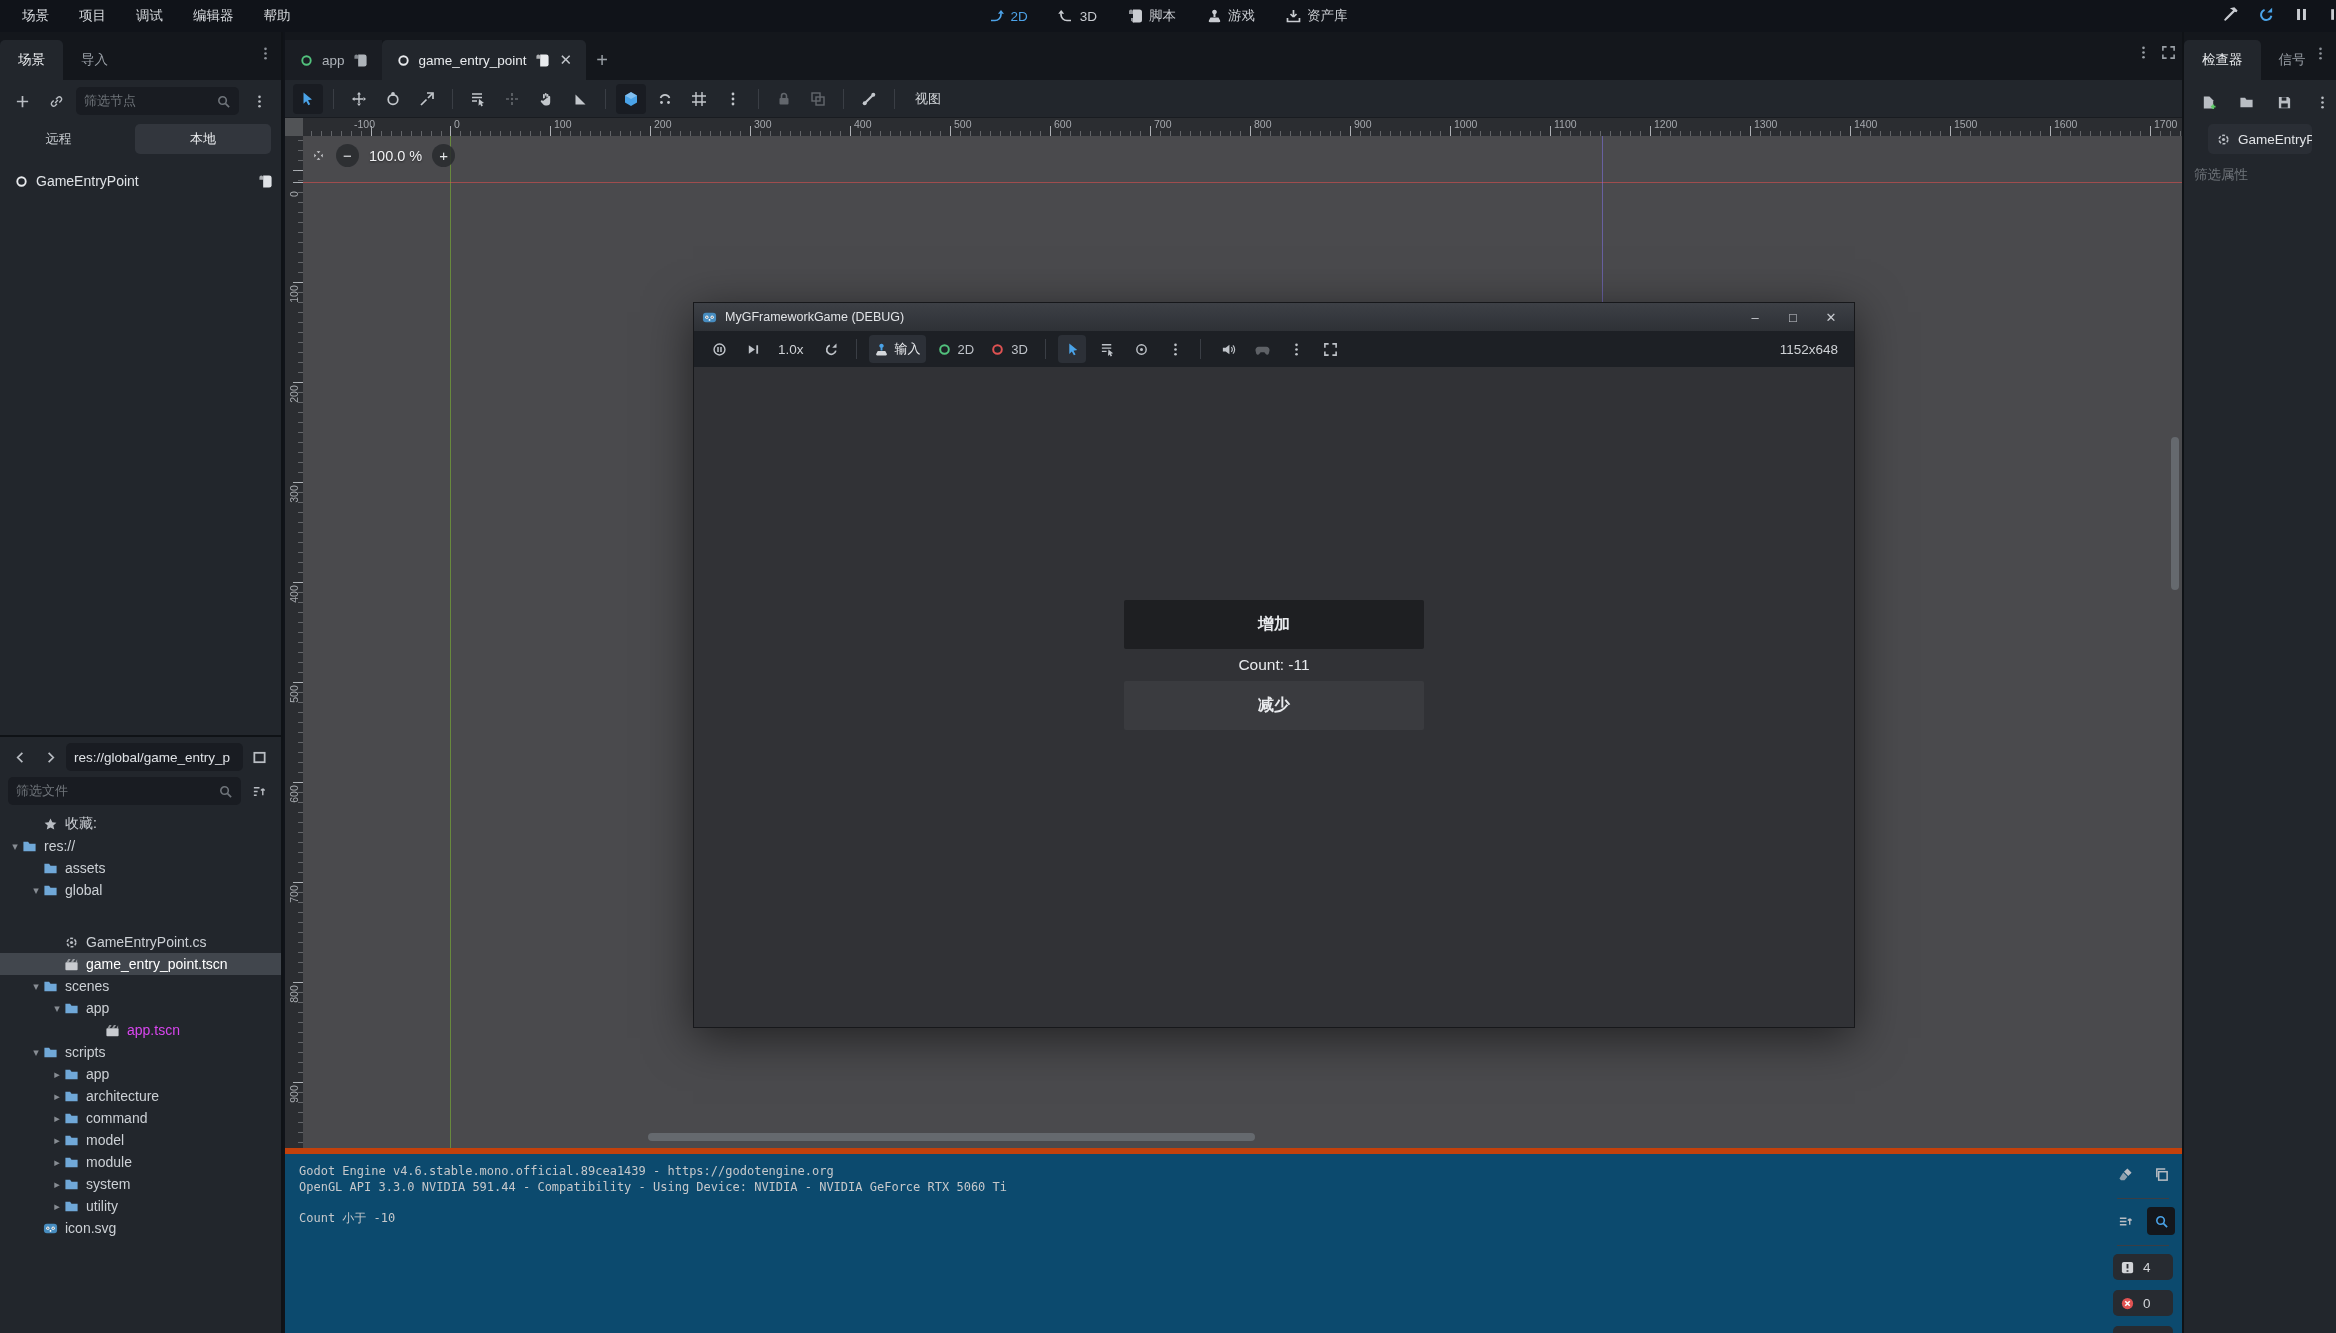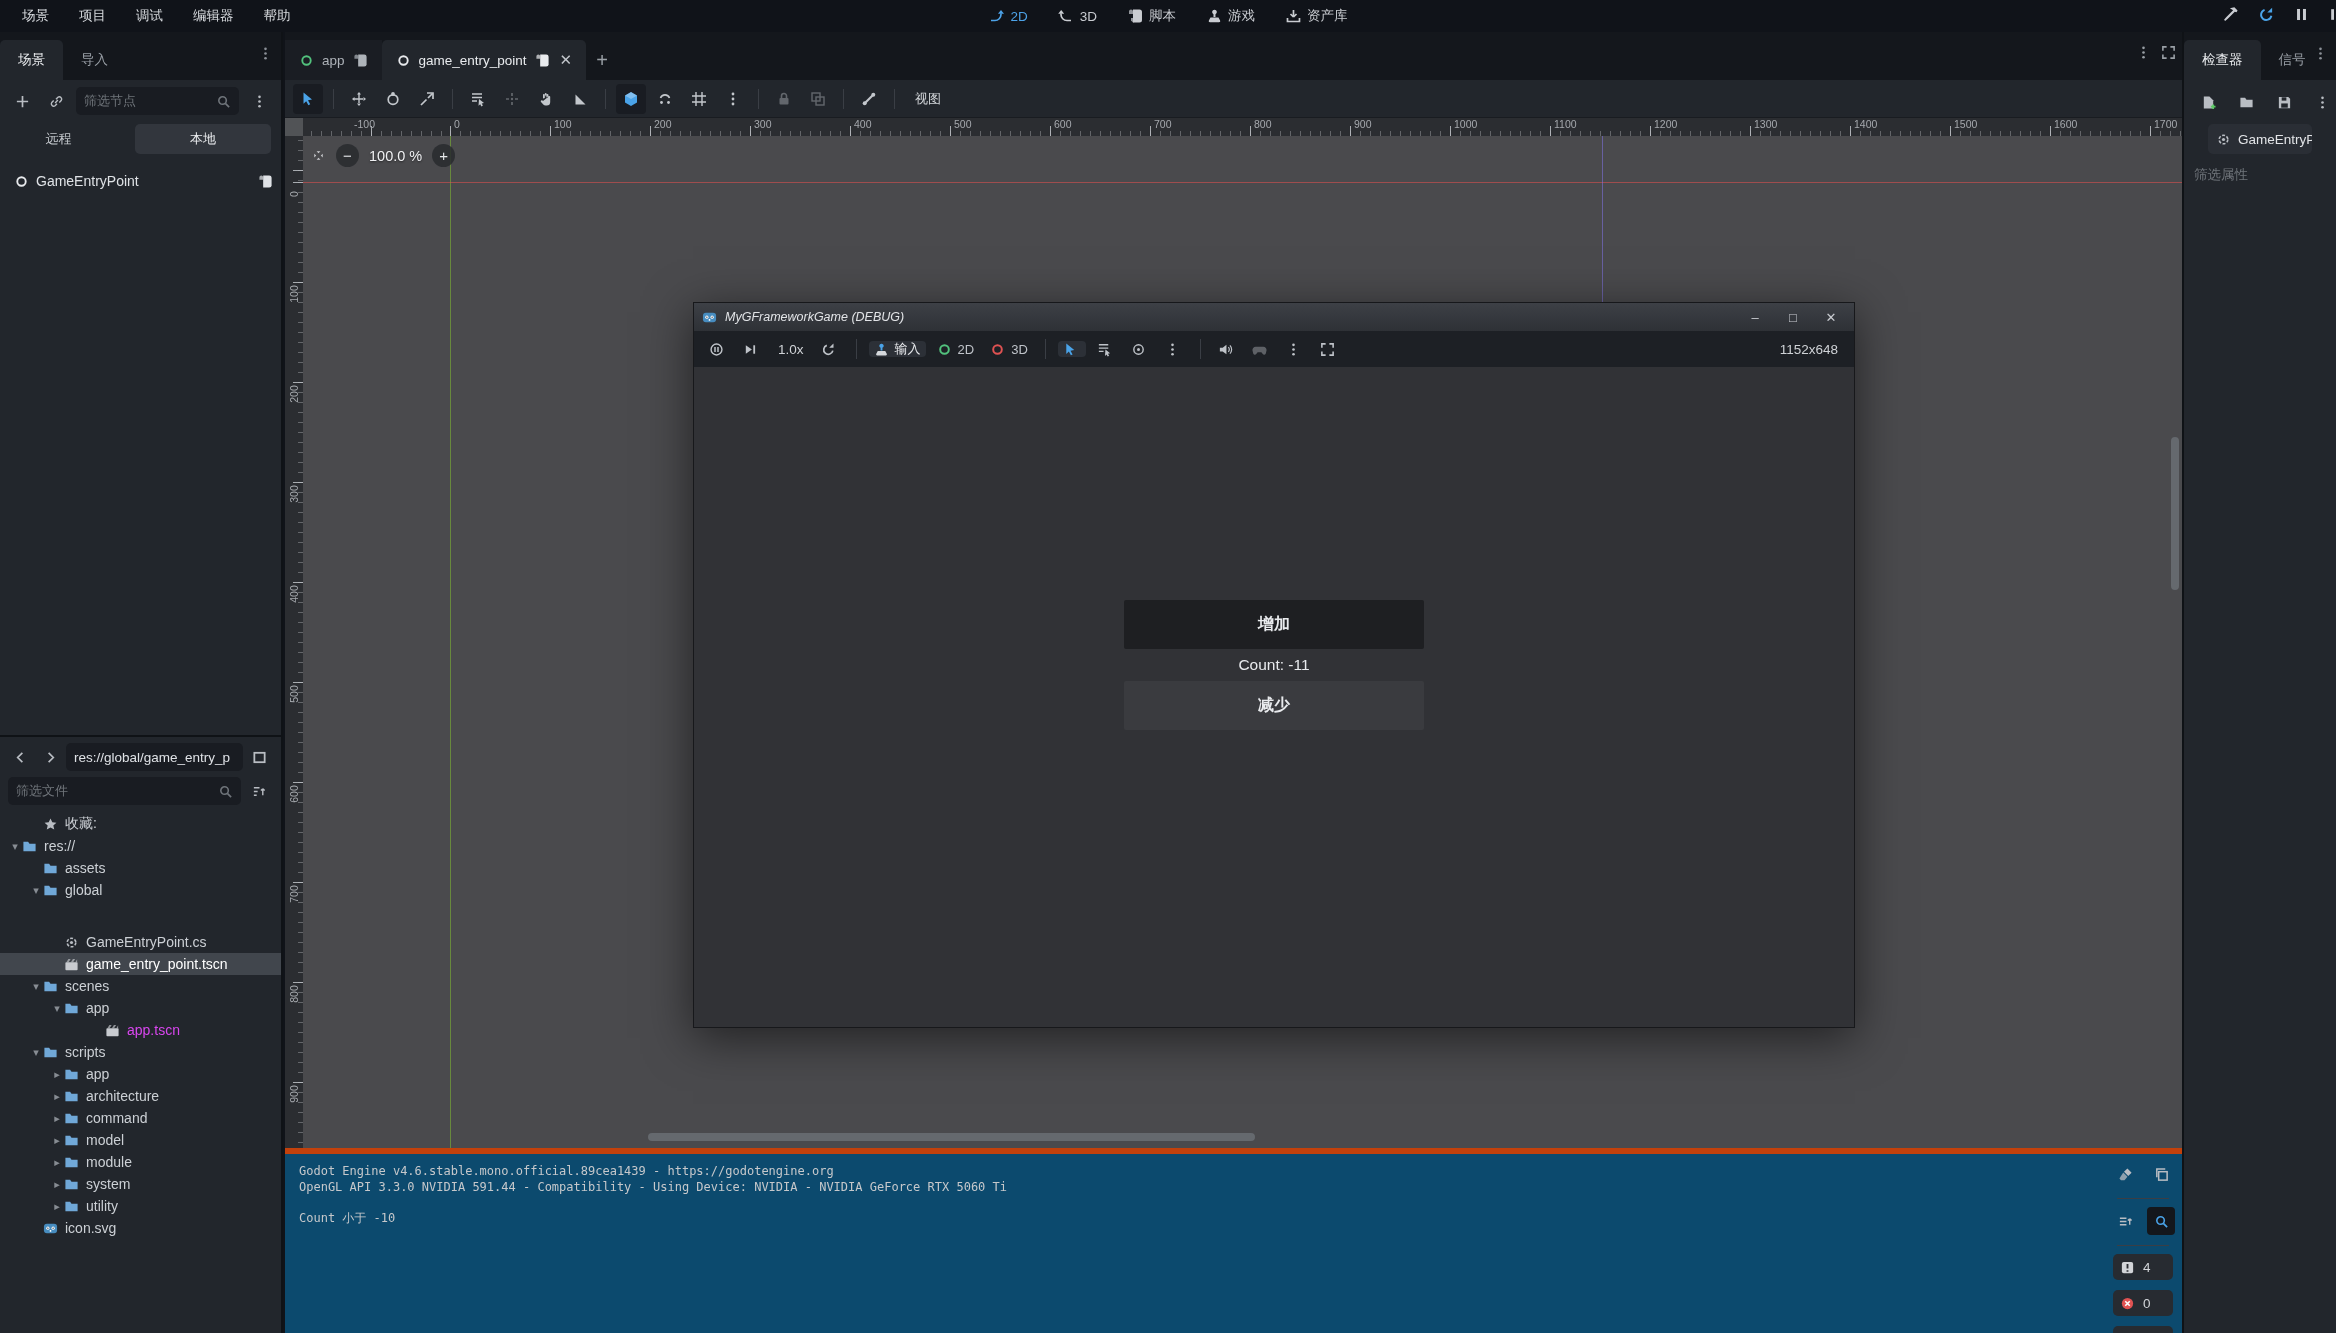--- a/index.html
+++ b/index.html
@@ -98,24 +98,24 @@
   #zoom-level { color:#f0f1f3; font-size:14.5px; text-shadow:0 1px 2px rgba(0,0,0,.5); }
   #focus-btn { color:#e4e6e9; opacity:.85; }
   .scroll-thumb { position:absolute; background:#65696e; border-radius:4px; }
   #hscroll { left:345px; top:997px; width:607px; height:8px; }
   #vscroll { right:3px; top:301px; width:8px; height:153px; }
 
   
   #game-window { position:absolute; left:390px; top:166px; width:1162px; height:726px;
     border:1px solid #17181b; box-shadow:0 10px 44px rgba(0,0,0,.55); background:#313236; z-index:5; }
   #gw-titlebar { height:28px; background:linear-gradient(180deg,#3d4046,#2e3136); display:flex; align-items:center; padding:0 8px; gap:8px; }
-  #gw-title { color:#e2e4e7; font-size:12.5px; flex:1;font-style:italic; }
+  #gw-title { color:#e2e4e7; font-size:12.5px; flex:1; }
   .gw-winbtn { width:30px; text-align:center; color:#c9ccd1; font-size:13px; }
   #gw-toolbar { height:36px; background:#1d2025; display:flex; align-items:center; gap:6px; padding:0 10px; }
-  .gw-btn { height:16px; min-width:28px; border-radius:4px; display:flex; align-items:center; justify-content:space-between; gap:6px; color:#bfc3c9; padding:0 5px; }
+  .gw-btn { height:28px; min-width:28px; border-radius:4px; display:flex; align-items:center; justify-content:flex-end; gap:6px; color:#bfc3c9; padding:0 5px; }
   .gw-btn.active { background:#2c3037; color:#e8eaed; }
   .gw-btn.accent { color:#4aa3e8; }
   .gw-label { color:#cfd2d6; font-size:13.5px; padding:0 6px; }
   #gw-res { margin-left:auto; color:#cfd2d6; font-size:13.5px; padding-right:6px; }
   #gw-content { position:relative; height:660px; background:#313236; }
   #gw-col { position:absolute; left:50%; top:233px; transform:translateX(-50%); width:300px; text-align:center; }
   #btn-increase { width:300px; height:49px; background:#1e1f22; border:none; color:#e9ebee; font-size:16px; font-weight:bold; border-radius:2px; font-family:inherit; }
   #count-label { height:32px; line-height:32px; color:#e9ebee; font-size:15.5px; }
   #btn-decrease { width:300px; height:49px; background:#3a3b3f; border:none; color:#e9ebee; font-size:16px; font-weight:bold; border-radius:2px; font-family:inherit; }
 

